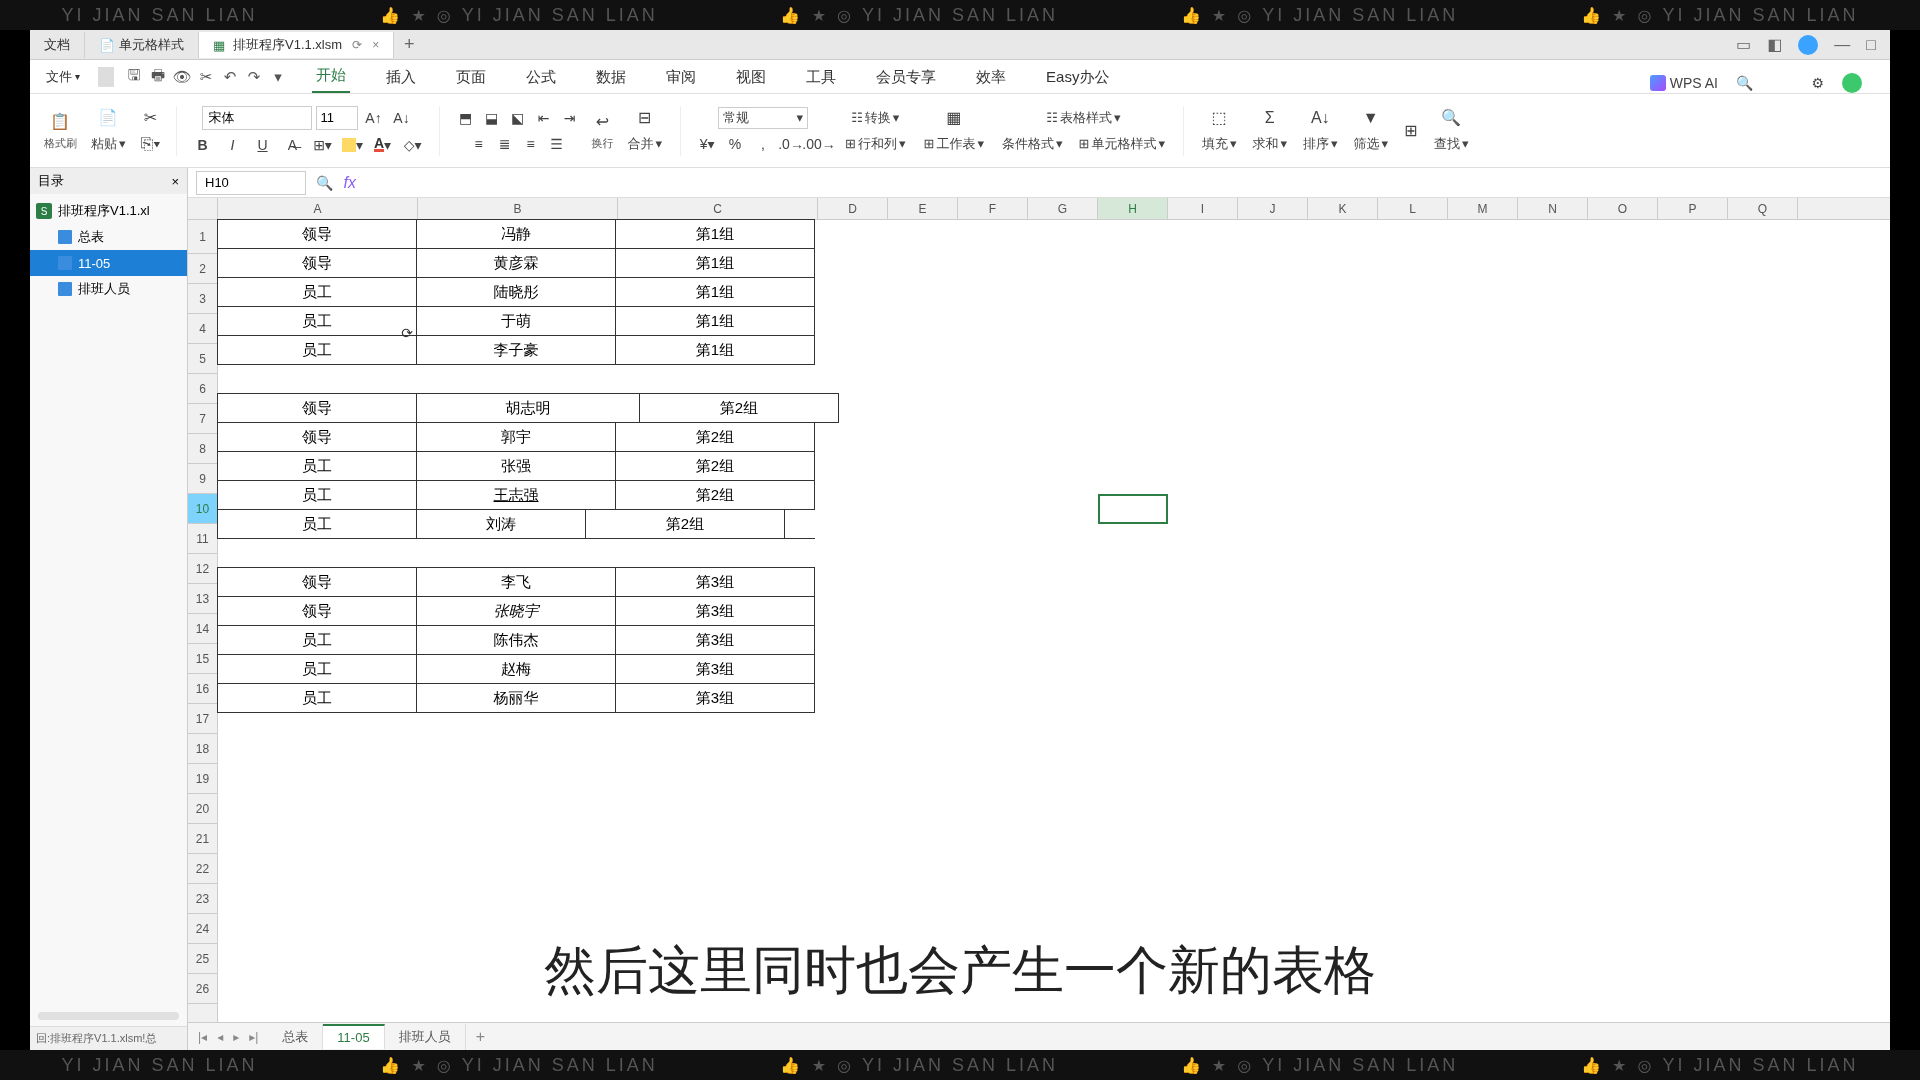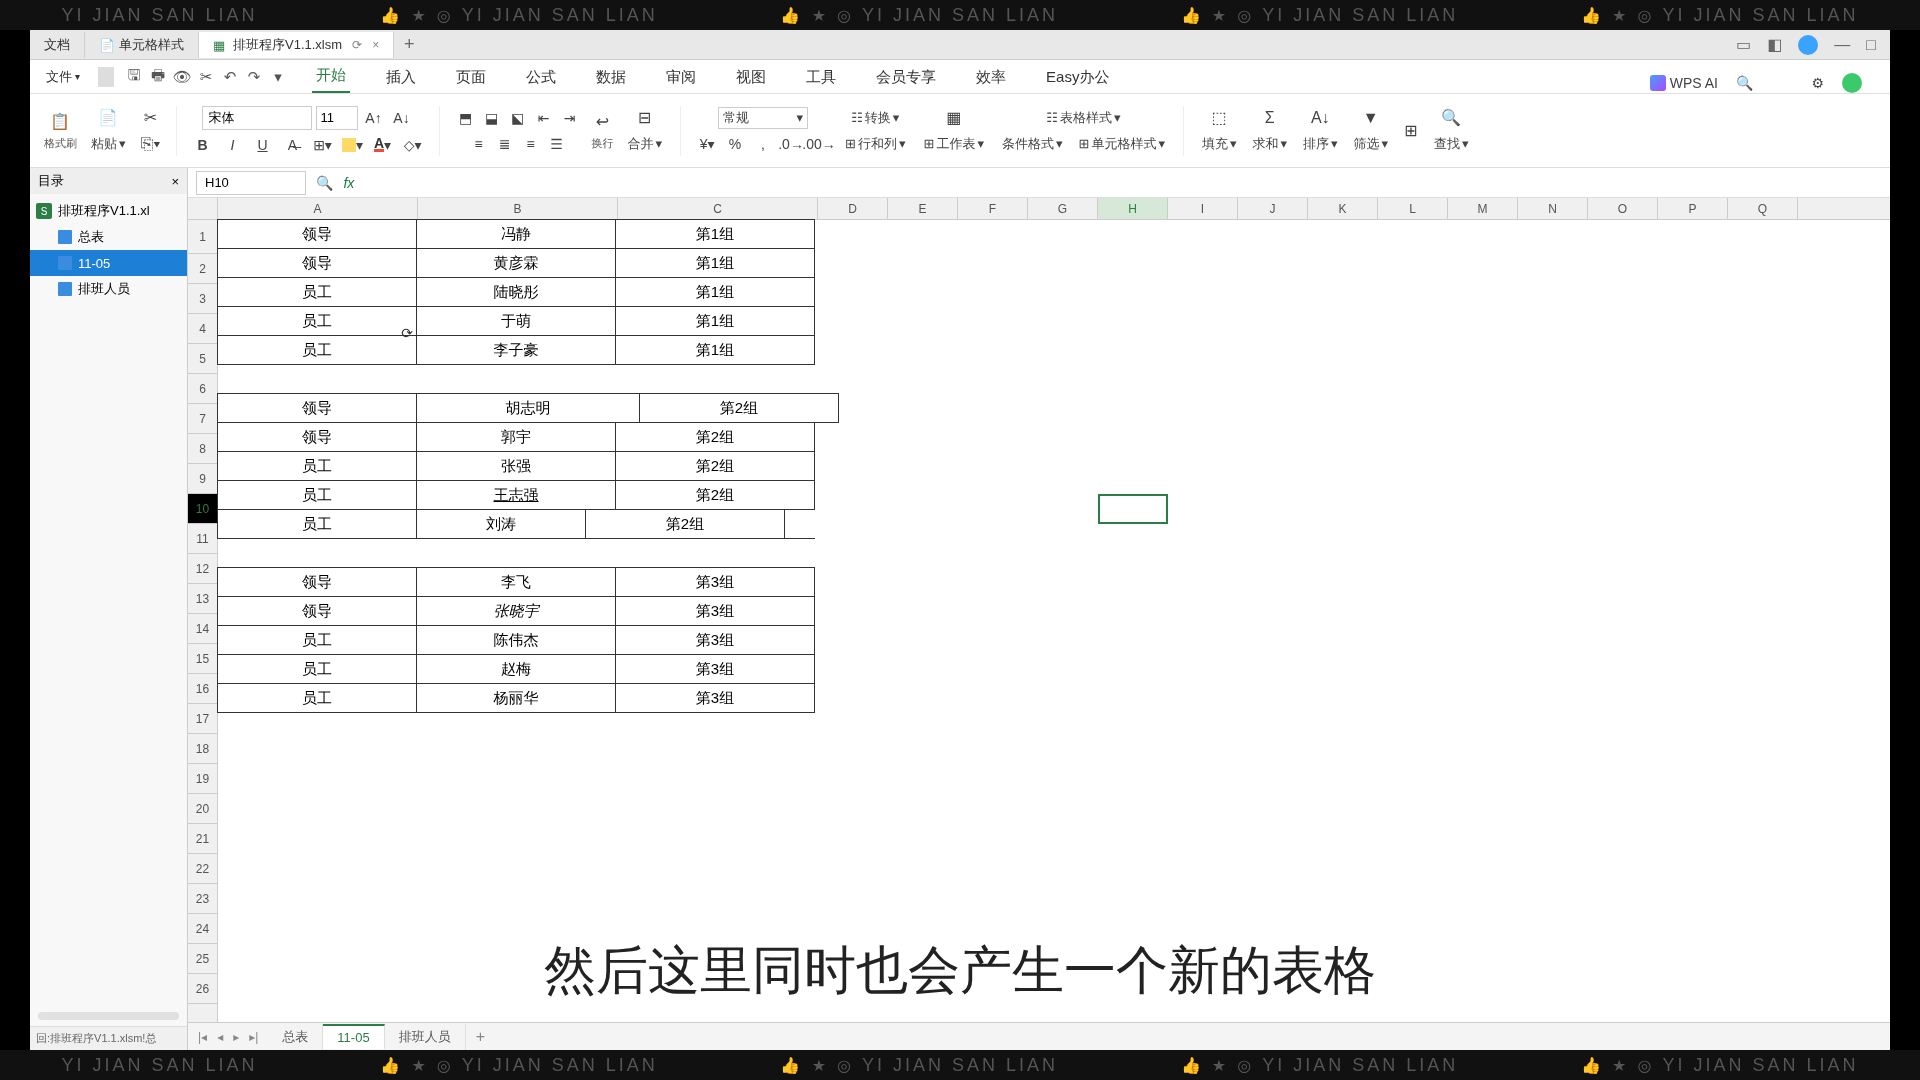--- a/index.html
+++ b/index.html
@@ -67,37 +67,37 @@
   .tree-ic { width: 16px; height: 16px; background: #2d7d46; border-radius: 2px; display: inline-flex; align-items: center; justify-content: center; color: #fff; font-size: 10px; }
   .tree-sheet-ic { width: 14px; height: 14px; background: #3a8dde; border-radius: 1px; }
   .dir-footer { margin-top: auto; padding: 6px 4px; }
   .mini-scroll { height: 8px; background: #e0e0e0; border-radius: 4px; margin: 0 4px; }
   .dir-status { font-size: 11px; color: #666; padding: 4px 6px; background: #f0f0f0; border-top: 1px solid #ddd; }
   
   
   .sheet-area { flex: 1; display: flex; flex-direction: column; min-width: 0; }
   .name-row { height: 30px; display: flex; align-items: center; border-bottom: 1px solid #ddd; }
   .name-box { width: 110px; height: 24px; border: 1px solid #ccc; font-size: 13px; padding: 0 8px; margin-left: 8px; }
-  .fx-label { margin-left: 10px; font-style: italic; color: #15803d; font-size: 14px; margin-right: 6px; }
+  .fx-label { margin-left: 10px; font-style: italic; color: #8b5cf6; font-size: 16px; margin-right: 6px; }
   .search-ic { margin-left: 10px; color: #888; font-size: 14px; }
   .formula-input { flex: 1; height: 24px; border: none; font-size: 13px; padding: 0 8px; }
   
   .grid-wrap { flex: 1; position: relative; overflow: hidden; }
   
   
   .col-headers { position: absolute; top: 0; left: 0; right: 0; height: 22px; display: flex; background: #f0f0f0; border-bottom: 1px solid #ccc; }
   .corner { width: 30px; border-right: 1px solid #ccc; background: #f0f0f0; }
   .ch { border-right: 1px solid #ccc; display: flex; align-items: center; justify-content: center; font-size: 12px; color: #555; }
   .ch.active { background: #d6e9d8; color: #2d7d46; }
   
   .grid-body { position: absolute; top: 22px; left: 0; right: 0; bottom: 0; display: flex; }
   .row-headers { width: 30px; background: #f0f0f0; border-right: 1px solid #ccc; }
   .rh { height: 30px; border-bottom: 1px solid #ccc; display: flex; align-items: center; justify-content: center; font-size: 12px; color: #555; }
   .rh.row1 { height: 34px; }
-  .rh.active { background: #000000; color: #2d7d46; }
+  .rh.active { background: #7dd3fc; color: #2d7d46; }
   
   .cells { flex: 1; position: relative; background: #fff; }
   
   
   .data-table { position: absolute; top: 0; left: 0; }
   .dt-row { display: flex; }
   .dc { border: 1px solid #333; display: flex; align-items: center; justify-content: center; font-size: 15px; margin: -1px 0 0 -1px; }
   .dc.title { font-size: 22px; font-weight: bold; border: none; justify-content: flex-start; padding-left: 180px; height: 34px; }
   .dc.empty { border-left: none; border-right: none; }
   

